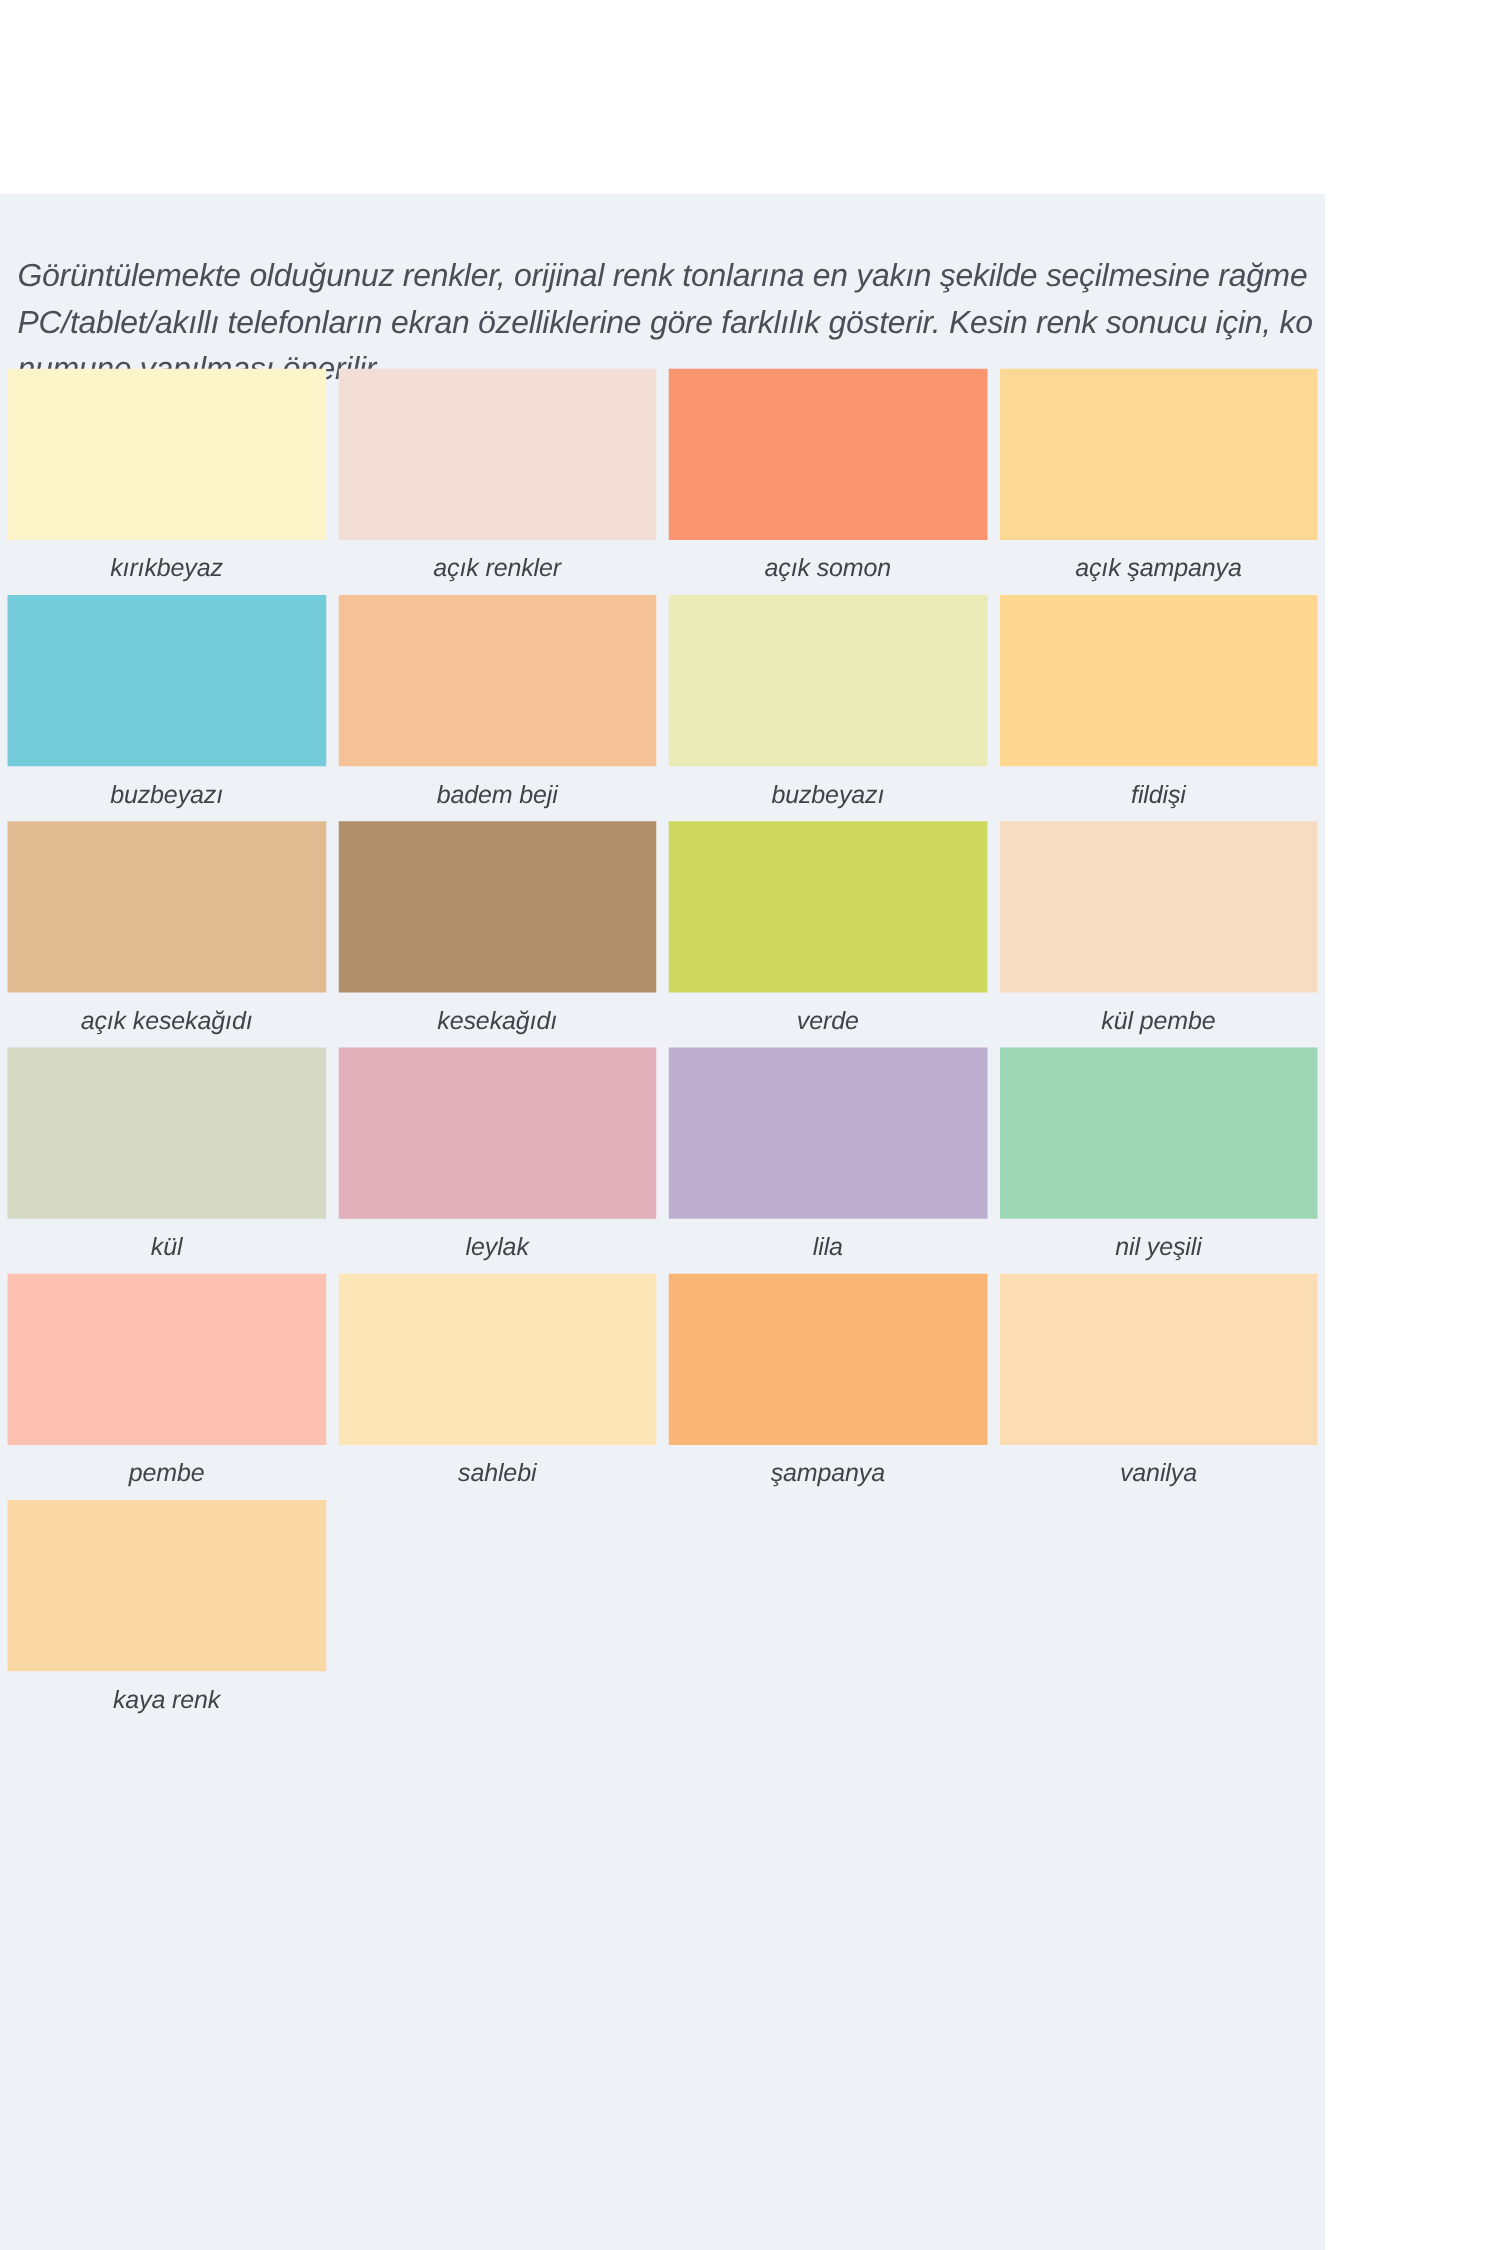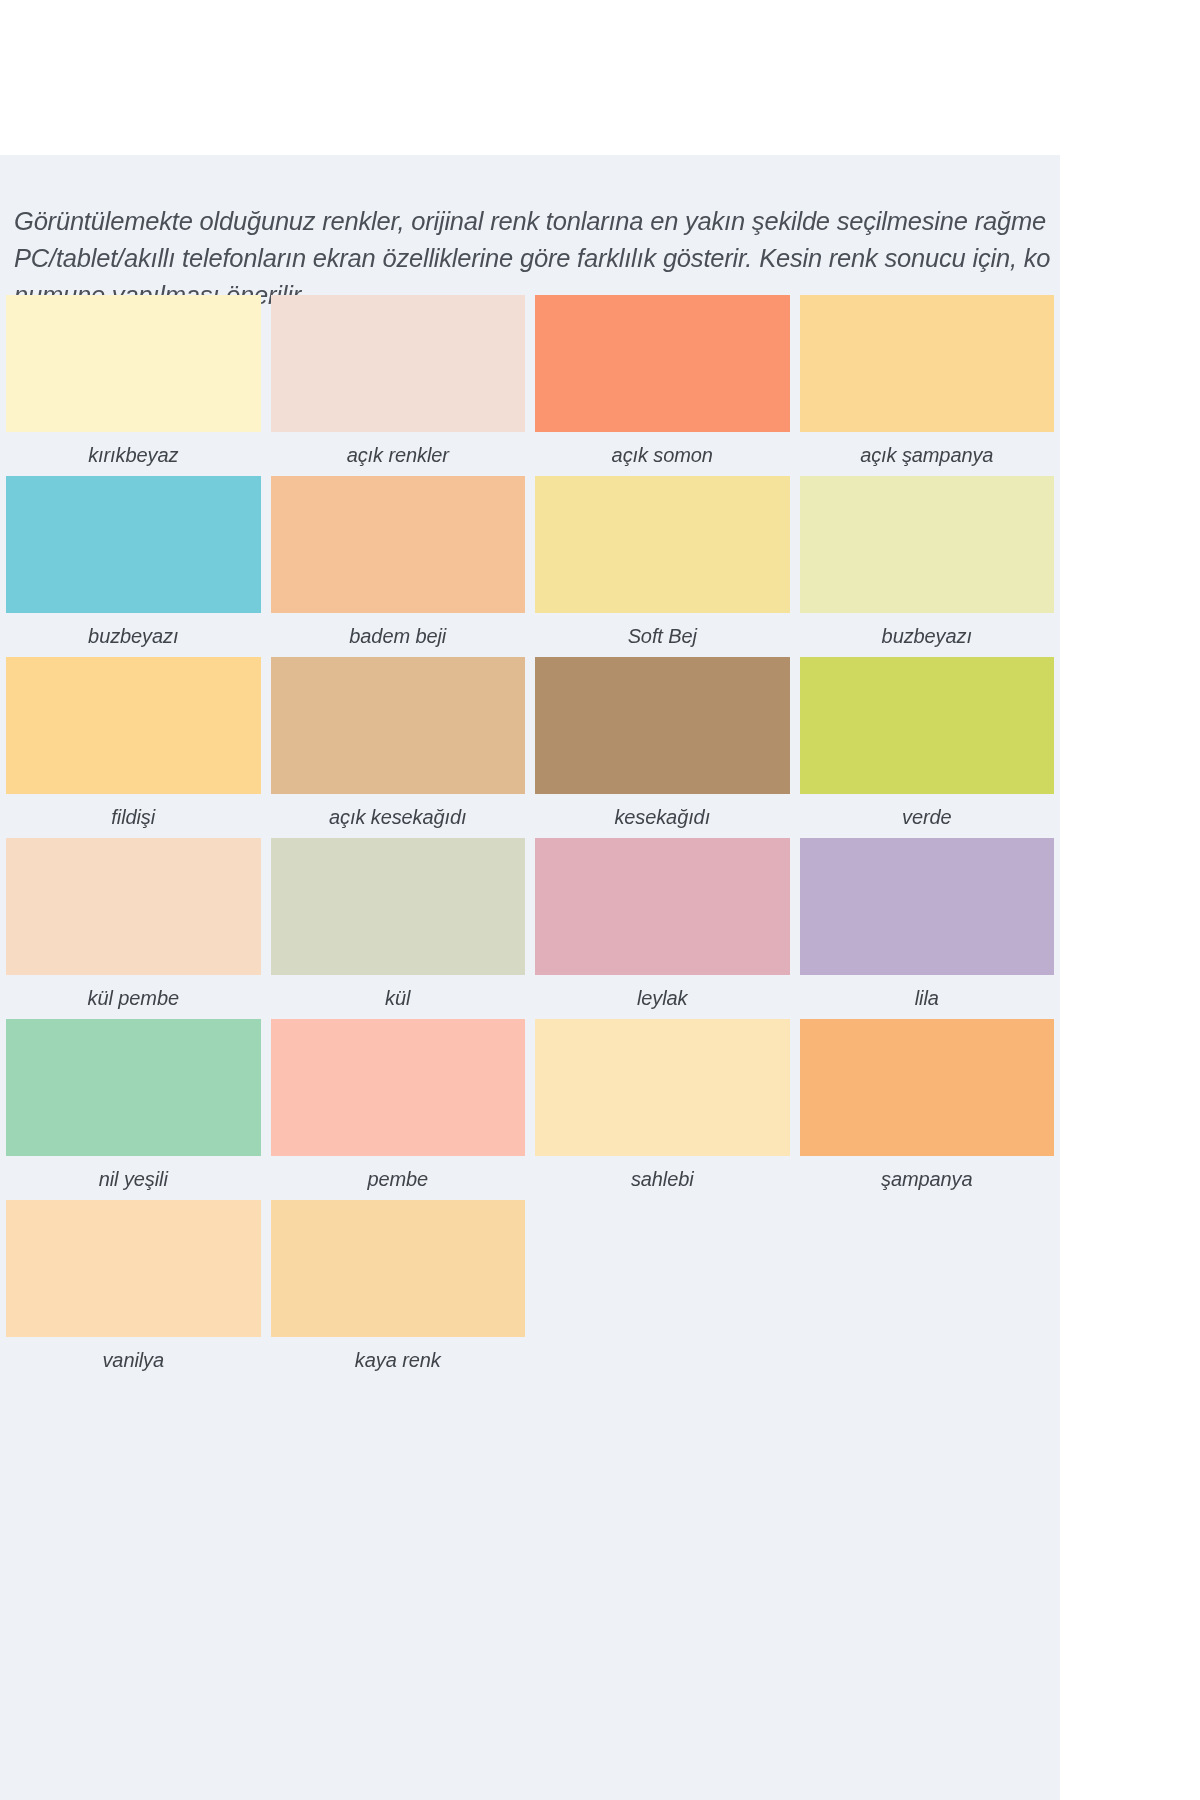--- a/index.html
+++ b/index.html
@@ -113,24 +113,20 @@
         </div>
         <div class="swatch-cell">
           <div class="swatch-chip" style="background: rgb(116, 203, 218);"></div>
           <div class="swatch-label">buzbeyazı</div>
         </div>
         <div class="swatch-cell">
           <div class="swatch-chip" style="background: rgb(245, 193, 150);"></div>
           <div class="swatch-label">badem beji</div>
         </div>
         <div class="swatch-cell">
-          <div class="swatch-chip" style="background: rgb(245, 227, 155);"></div>
-          <div class="swatch-label">Soft Bej</div>
-        </div>
-        <div class="swatch-cell">
           <div class="swatch-chip" style="background: rgb(234, 235, 182);"></div>
           <div class="swatch-label">buzbeyazı</div>
         </div>
         <div class="swatch-cell">
           <div class="swatch-chip" style="background: rgb(253, 214, 143);"></div>
           <div class="swatch-label">fildişi</div>
         </div>
         <div class="swatch-cell">
           <div class="swatch-chip" style="background: rgb(224, 187, 146);"></div>
           <div class="swatch-label">açık kesekağıdı</div>

